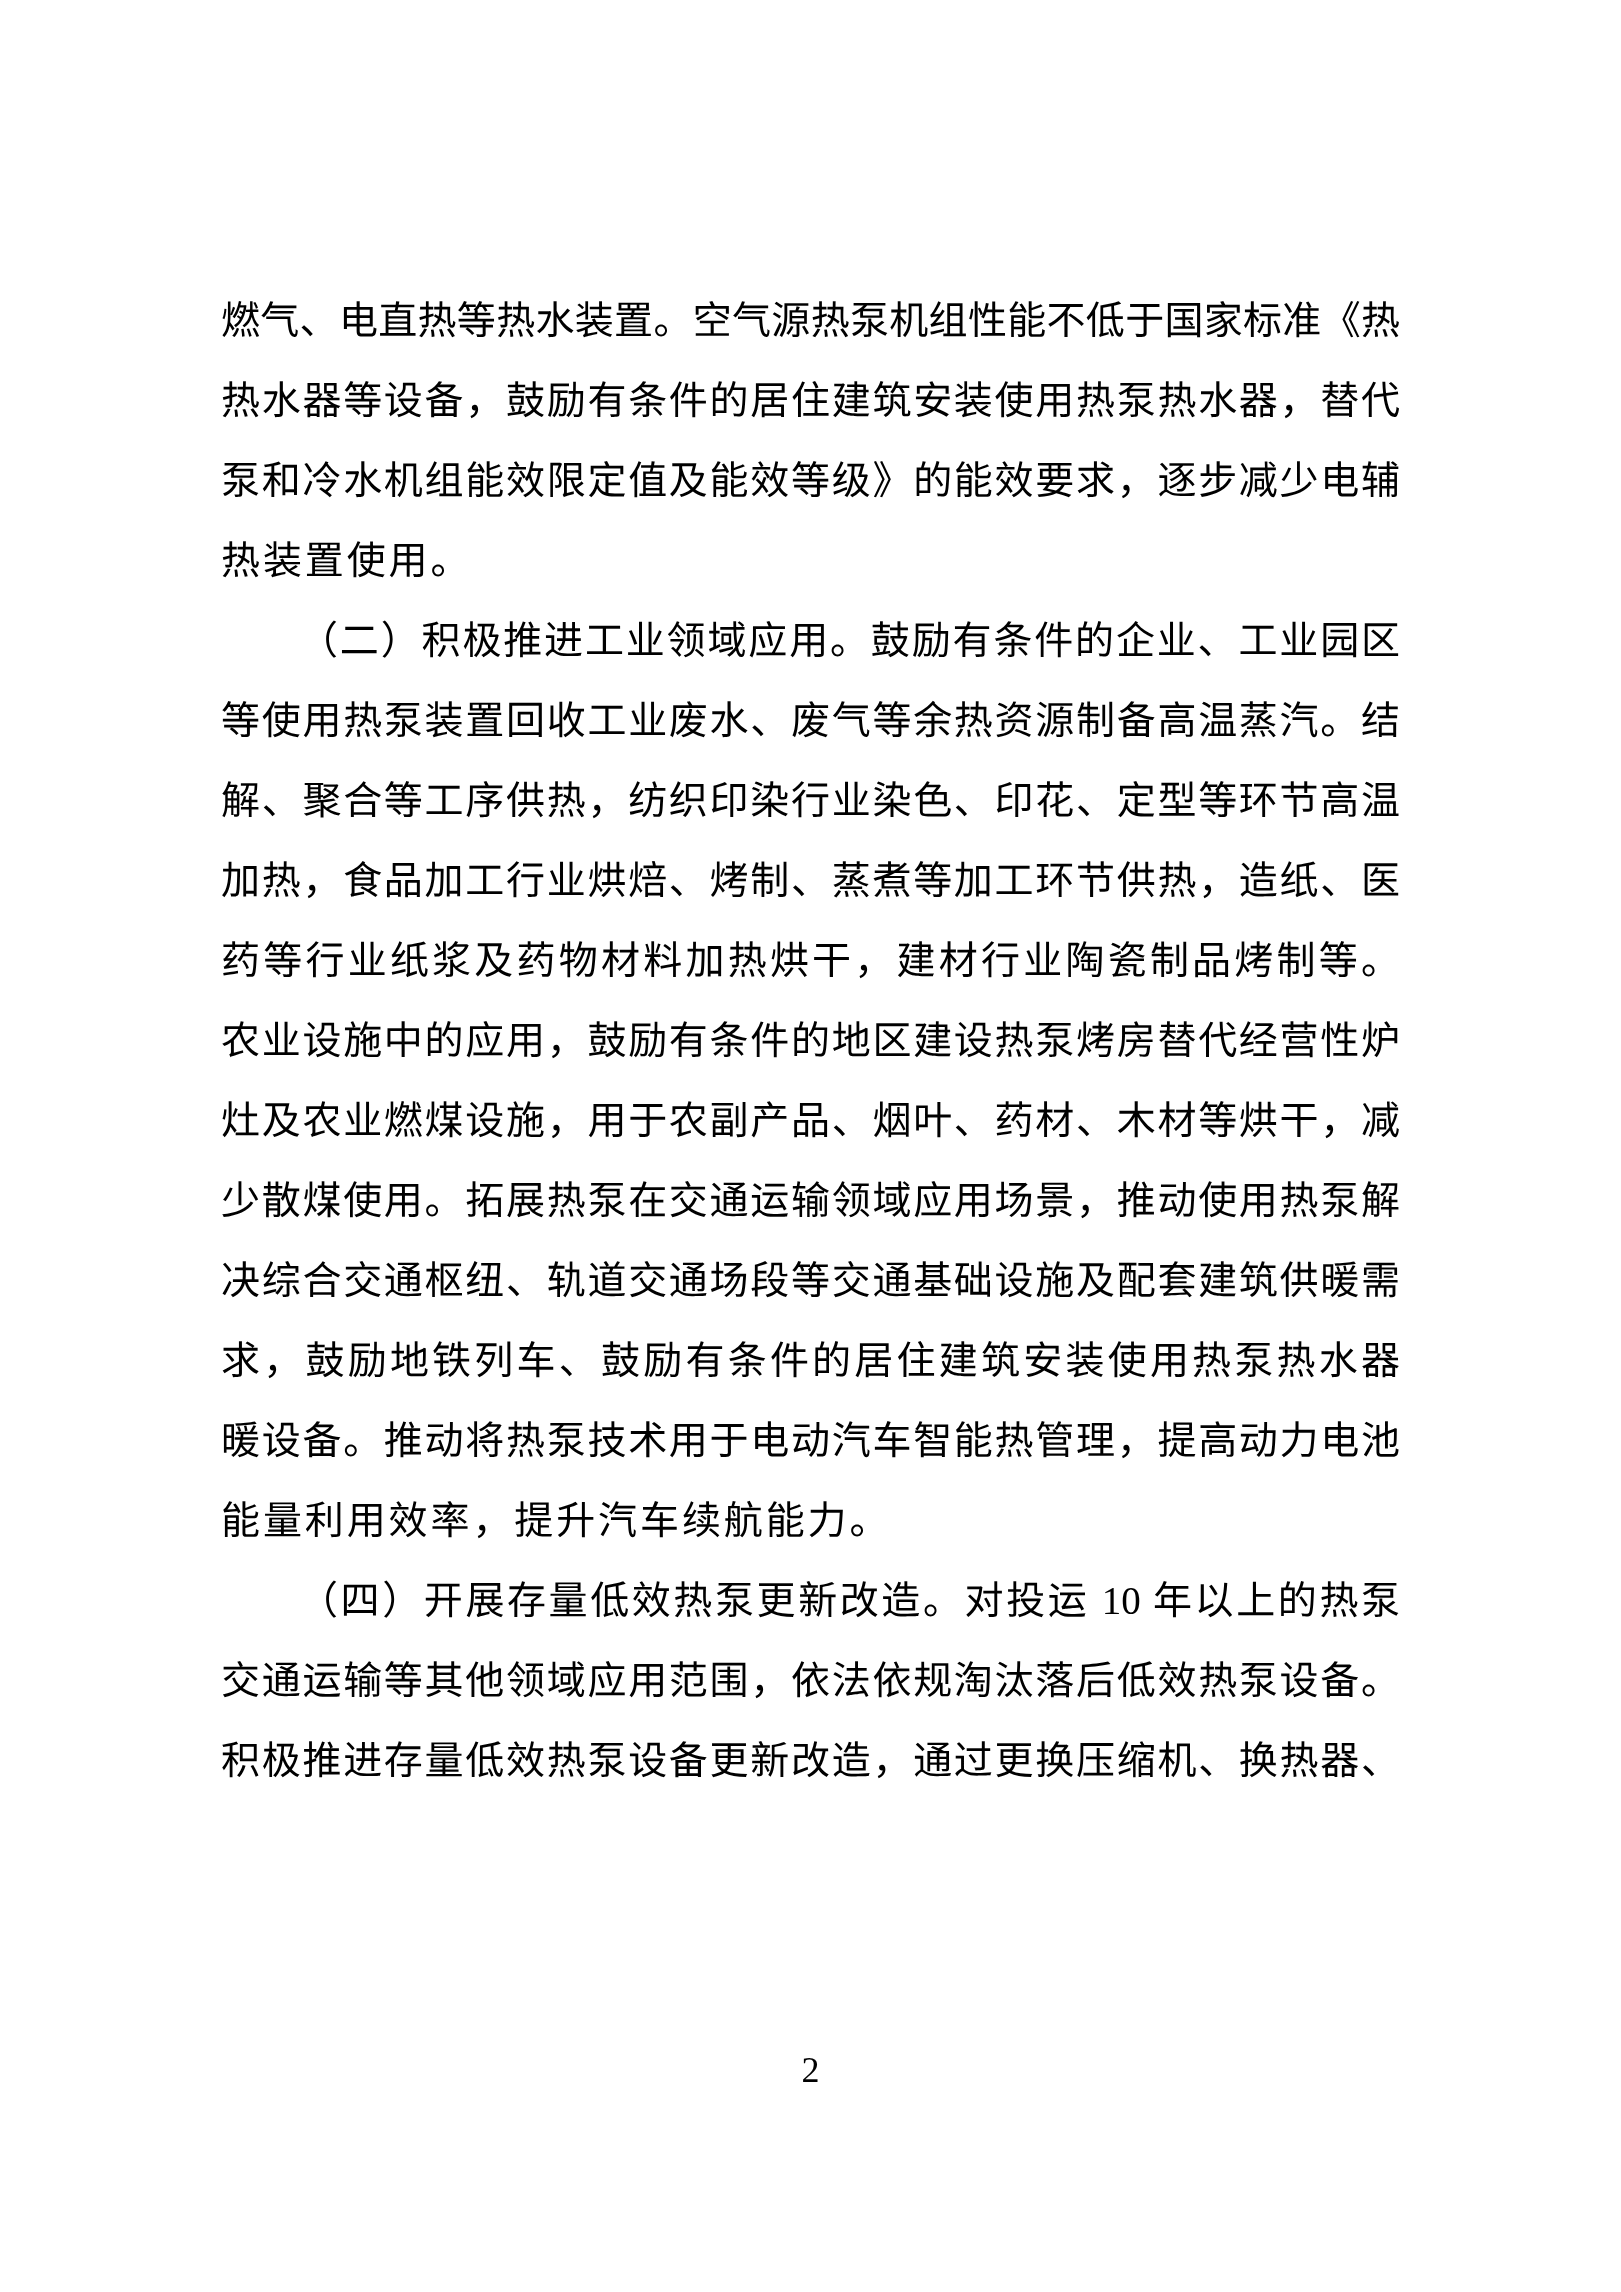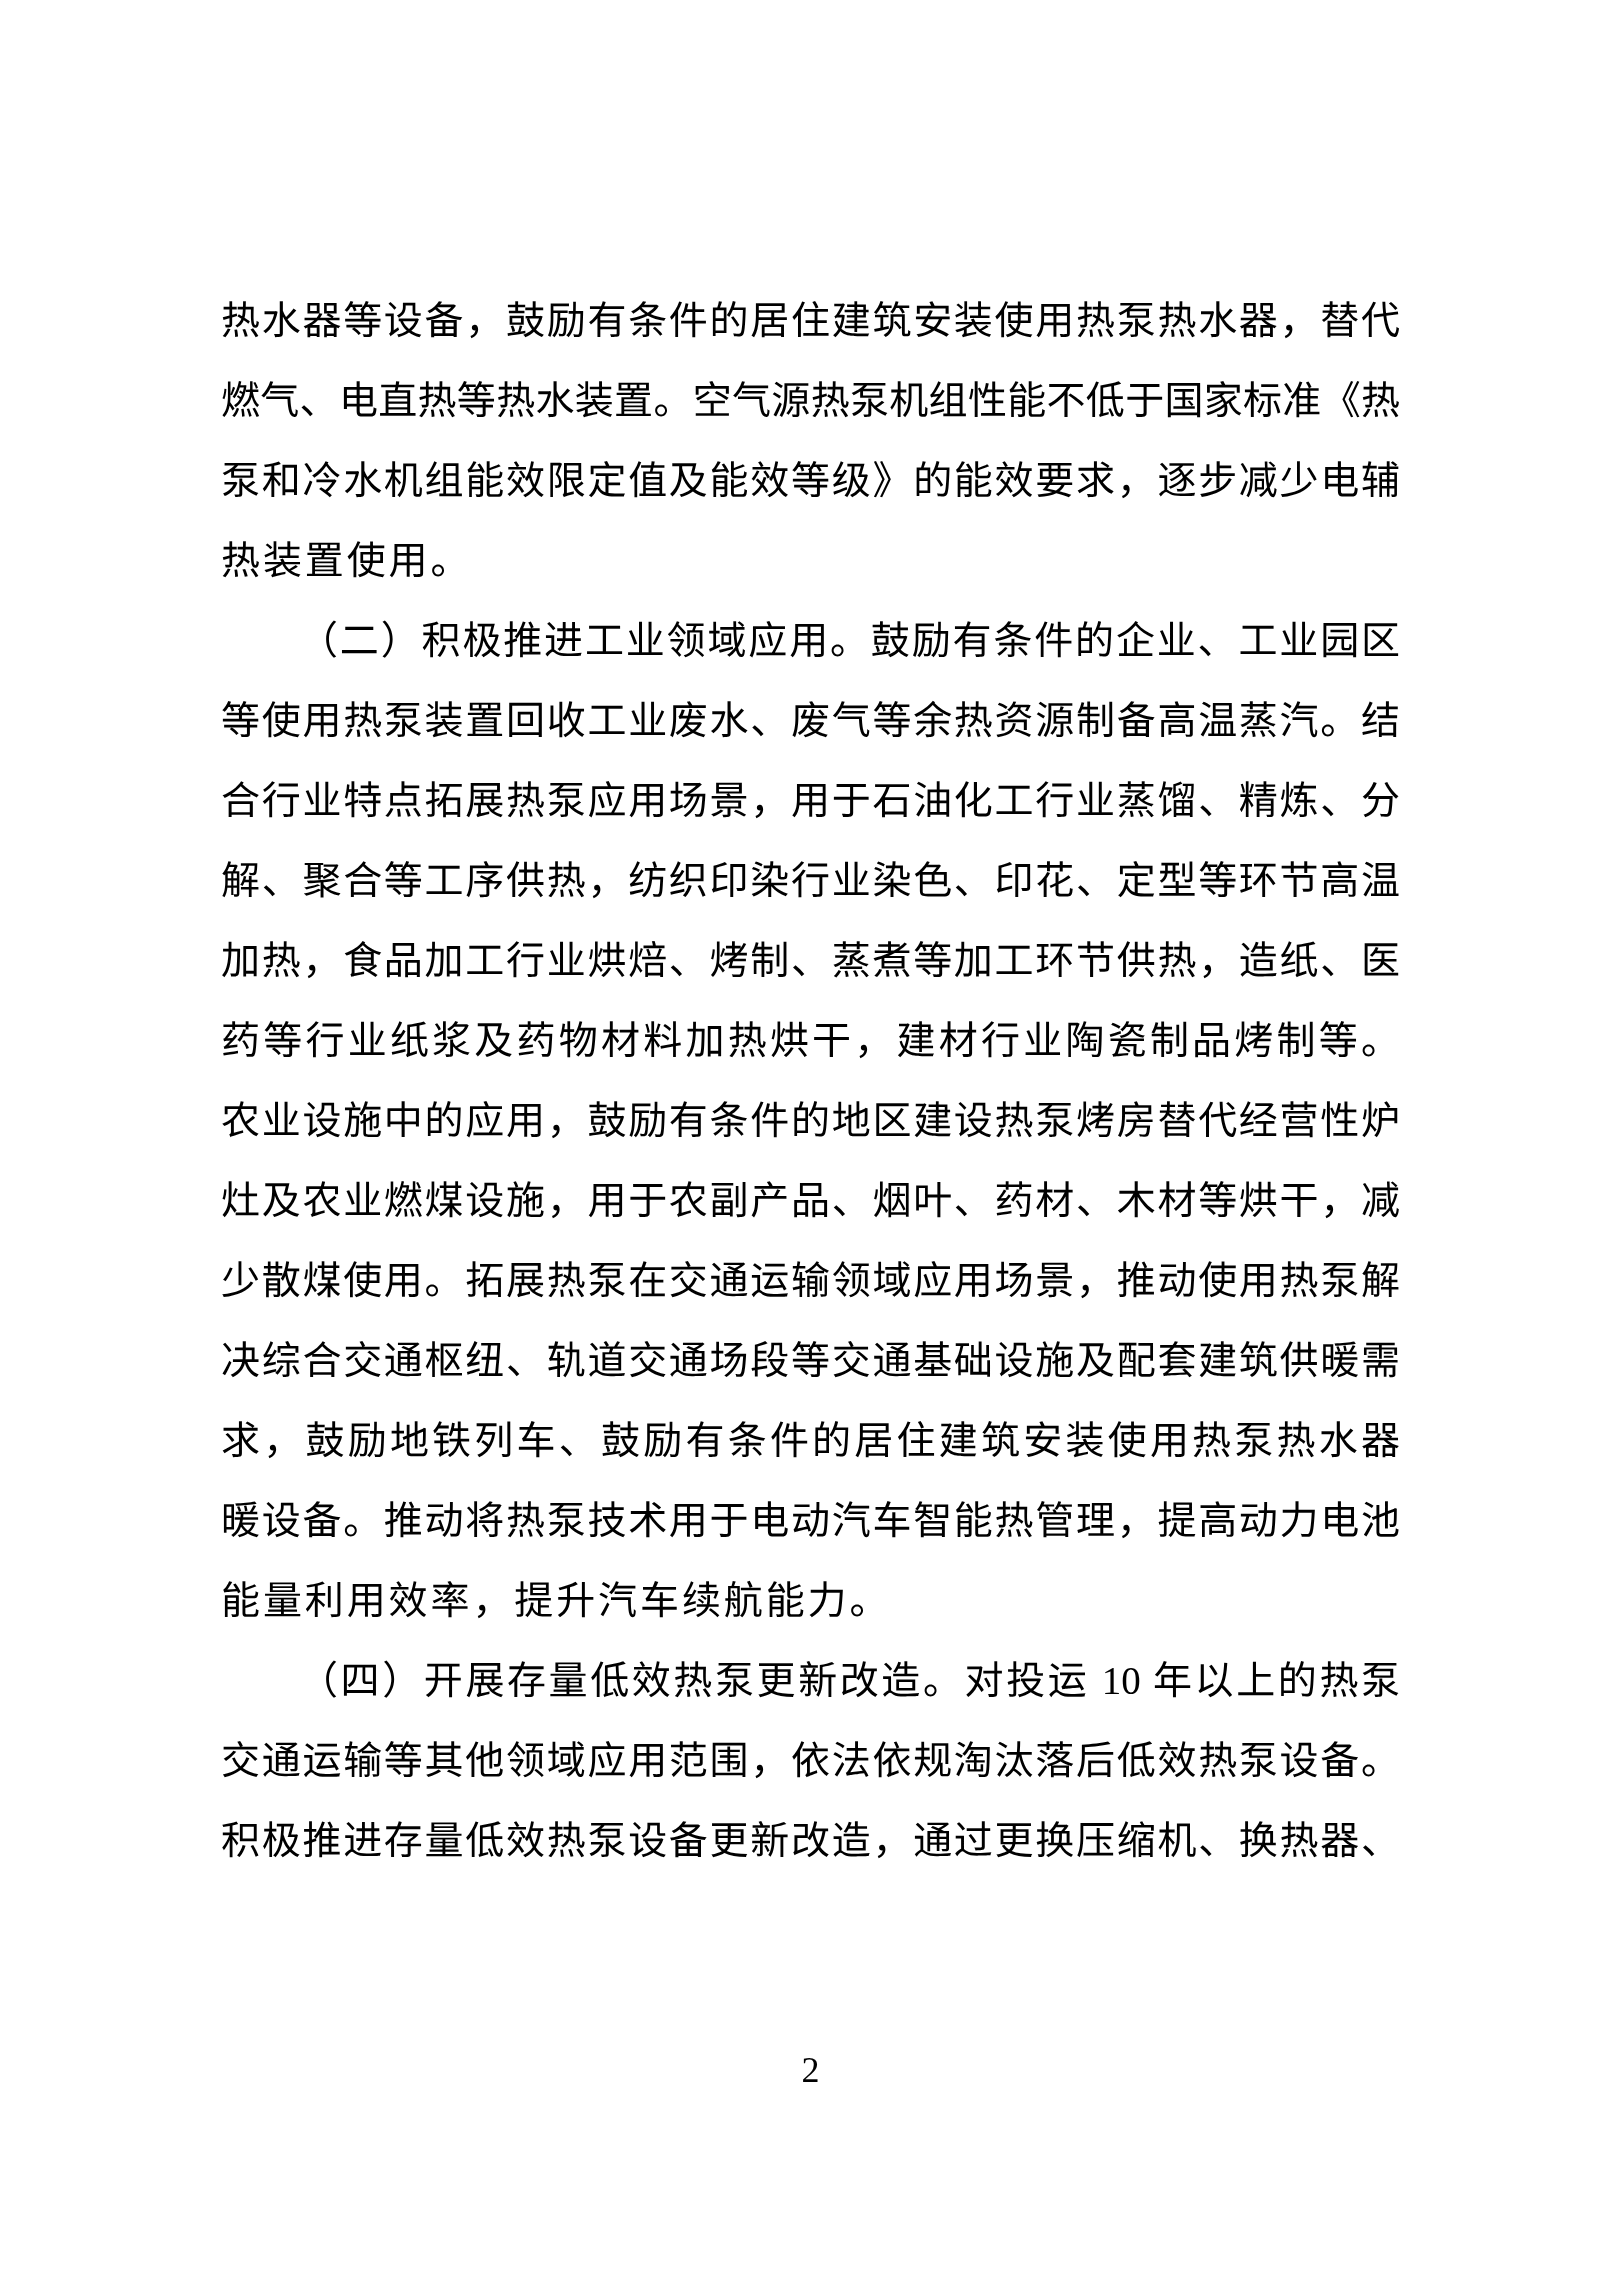--- a/index.html
+++ b/index.html
@@ -55,27 +55,26 @@
     line-height: 47px;
     color: #000000;
     font-family: "Liberation Serif", "DejaVu Serif", serif;
   }
 </style>
 </head>
 <body>
 
 <div class="page">
   <main class="text-block" id="text-block">
+      <div class="line fill"><span class="seg">燃气、电直热等热水装置。空气源热泵机组性能不低于国家标准《热</span></div>
       <div class="line fill"><span class="seg">热水器等设备，鼓励有条件的居住建筑安装使用热泵热水器，替代</span></div>
-      <div class="line fill"><span class="seg">燃气、电直热等热水装置。空气源热泵机组性能不低于国家标准《热</span></div>
       <div class="line fill"><span class="seg">泵和冷水机组能效限定值及能效等级》的能效要求，逐步减少电辅</span></div>
       <div class="line"><span class="seg">热装置使用。</span></div>
       <div class="line indent fill"><span class="seg bold">（二）积极推进工业领域应用。</span><span class="seg">鼓励有条件的企业、工业园区</span></div>
       <div class="line fill"><span class="seg">等使用热泵装置回收工业废水、废气等余热资源制备高温蒸汽。结</span></div>
-      <div class="line fill"><span class="seg">合行业特点拓展热泵应用场景，用于石油化工行业蒸馏、精炼、分</span></div>
       <div class="line fill"><span class="seg">解、聚合等工序供热，纺织印染行业染色、印花、定型等环节高温</span></div>
       <div class="line fill"><span class="seg">加热，食品加工行业烘焙、烤制、蒸煮等加工环节供热，造纸、医</span></div>
       <div class="line fill"><span class="seg">药等行业纸浆及药物材料加热烘干，建材行业陶瓷制品烤制等。</span></div>
       <div class="line fill"><span class="seg">农业设施中的应用，鼓励有条件的地区建设热泵烤房替代经营性炉</span></div>
       <div class="line fill"><span class="seg">灶及农业燃煤设施，用于农副产品、烟叶、药材、木材等烘干，减</span></div>
       <div class="line fill"><span class="seg">少散煤使用。拓展热泵在交通运输领域应用场景，推动使用热泵解</span></div>
       <div class="line fill"><span class="seg">决综合交通枢纽、轨道交通场段等交通基础设施及配套建筑供暖需</span></div>
       <div class="line fill"><span class="seg">求，鼓励地铁列车、鼓励有条件的居住建筑安装使用热泵热水器</span></div>
       <div class="line fill"><span class="seg">暖设备。推动将热泵技术用于电动汽车智能热管理，提高动力电池</span></div>
       <div class="line"><span class="seg">能量利用效率，提升汽车续航能力。</span></div>

